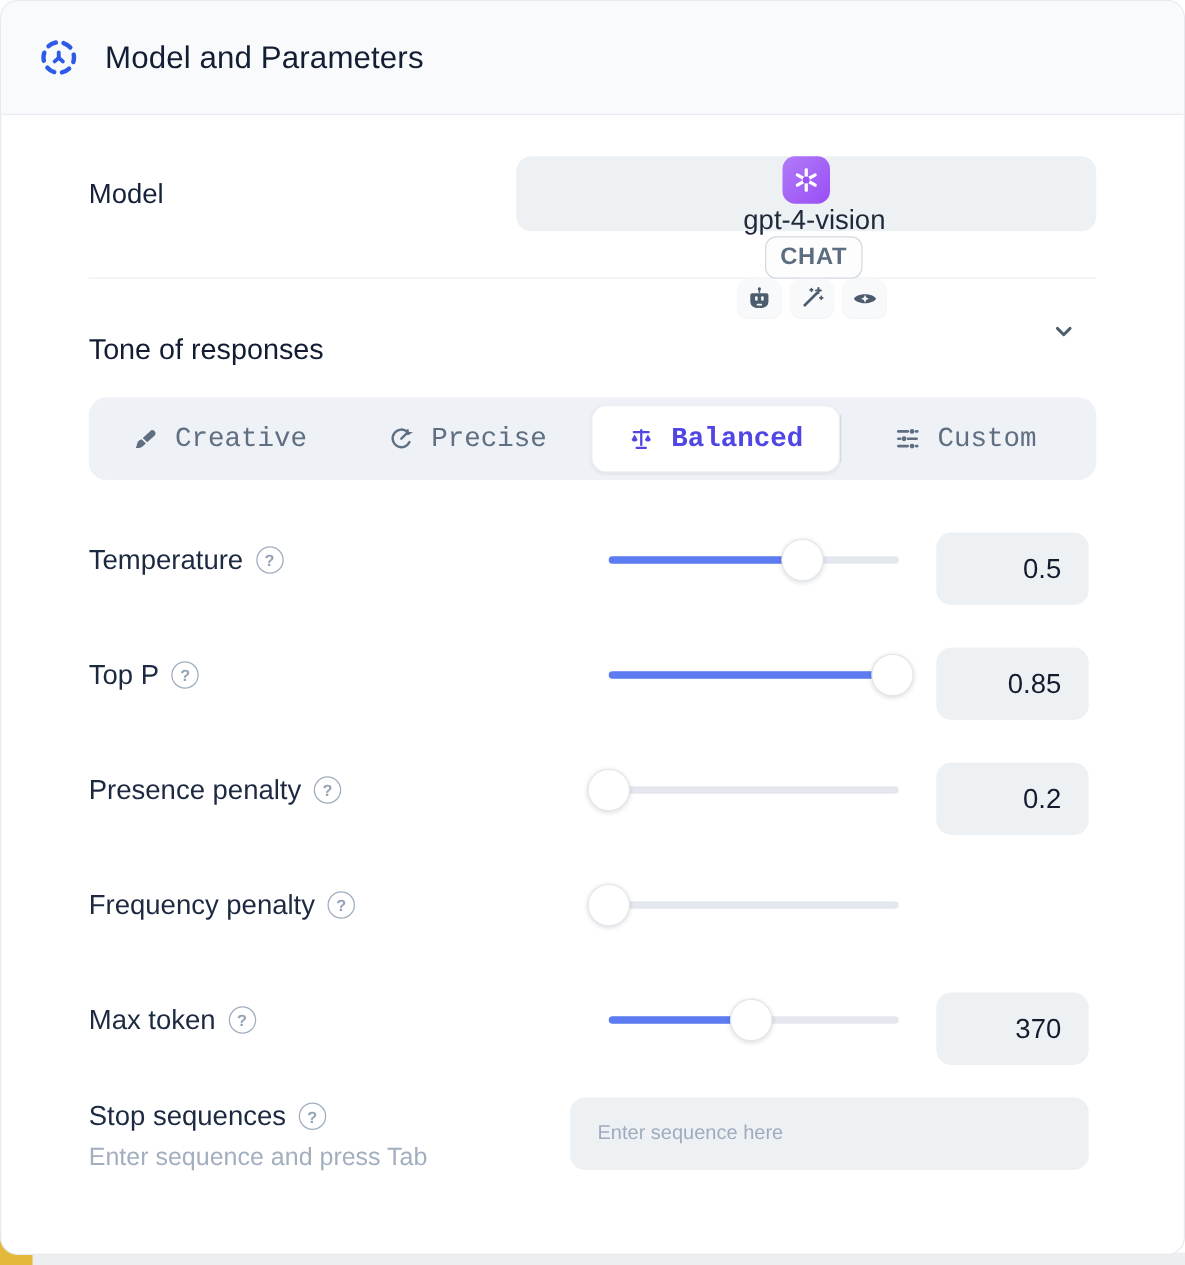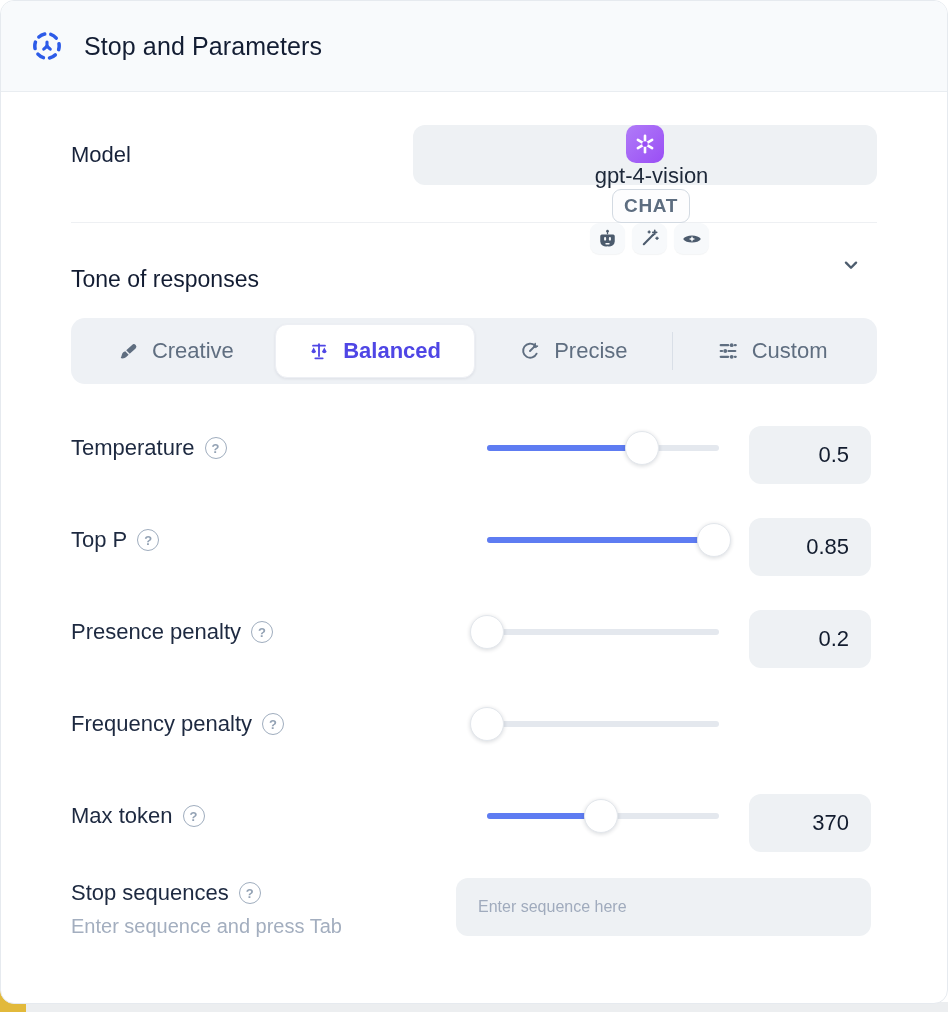--- a/index.html
+++ b/index.html
@@ -85,20 +85,21 @@
   .divider { margin-top:37px; height:1px; background:#eef0f3; }
   
   .section-heading { margin-top:43px; font-size:23px; color:#121c32; font-weight:500; }
   .tab-bar {
     margin-top:25px;
     height:66px;
     background:#eef1f5;
     border-radius:14px;
     display:flex; align-items:center;
     padding:6px;
+    font-family:Liberation Mono, monospace;
   }
   .tab {
     flex:1; height:54px;
     display:flex; align-items:center; justify-content:center;
     gap:13px;
     font-size:22px; color:#5f6e80;
     border-radius:12px;
     cursor:pointer;
     position:relative;
   }
@@ -182,21 +183,21 @@
 
   <div class="card-header">
     <span class="header-icon">
       <svg width="34" height="34" viewBox="0 0 24 24" fill="none" stroke="#2d5be8" stroke-width="2.5" stroke-linecap="round">
         <circle cx="12" cy="12" r="8.6" stroke-dasharray="4.6 4.4" stroke-dashoffset="2"></circle>
         <path d="M12 9.2v3" stroke-width="2.2"></path>
         <path d="M12 12.2l-2.3 2" stroke-width="2.2"></path>
         <path d="M12 12.2l2.3 2" stroke-width="2.2"></path>
       </svg>
     </span>
-    <div class="card-title">Stop and Parameters</div>
+    <div class="card-title">Model and Parameters</div>
   </div>
 
   <div class="content">
 
     <div class="model-row">
       <div class="field-label">Model</div>
 
       <div class="model-select">
         <span class="provider-tile">
           <svg width="26" height="26" viewBox="0 0 24 24">
@@ -257,42 +258,42 @@
       <div class="tab">
         <span class="tab-icon">
           <svg width="21" height="21" viewBox="0 0 24 24" fill="currentColor">
             <path d="M20.2 4.6a2.9 2.9 0 0 0-4.1-.1L9.4 10.7l4 4 6.7-6.1a2.9 2.9 0 0 0 .1-4z"></path>
             <path d="M8.3 11.8l3.9 3.9-2.8 2.6c-1.4 1.3-3.3 1.9-5.6 1.5-.6-.1-.8-.4-.5-.9 1-1.6.8-3 1.5-4.4.5-1.1 1.6-1.9 3.5-2.7z"></path>
           </svg>
         </span>
         <span>Creative</span>
       </div>
 
+      <div class="tab">
+        <span class="tab-icon">
+          <svg width="22" height="22" viewBox="0 0 24 24" fill="none" stroke="currentColor" stroke-width="2.1" stroke-linecap="round">
+            <path d="M19.2 14.9A7.7 7.7 0 1 1 17.4 6"></path>
+            <path d="M12 12l5.6-5.6"></path>
+            <path d="M17.8 3.6l.3 2.7 2.7.3-2.4 1.7-2.3-.3z" fill="currentColor" stroke-width="1"></path>
+          </svg>
+        </span>
+        <span>Precise</span>
+      </div>
+
       <div class="tab selected">
         <span class="tab-icon">
           <svg width="22" height="22" viewBox="0 0 24 24" fill="currentColor">
             <rect x="11" y="3.5" width="2" height="15" rx="1"></rect>
             <rect x="4.5" y="5.2" width="15" height="1.9" rx=".95"></rect>
             <rect x="7" y="19" width="10" height="2" rx="1"></rect>
             <path d="M6.2 8.2l-2.6 4.6a2.9 2.9 0 0 0 5.2 0z"></path>
             <path d="M17.8 8.2l-2.6 4.6a2.9 2.9 0 0 0 5.2 0z"></path>
           </svg>
         </span>
         <span>Balanced</span>
-      </div>
-
-      <div class="tab">
-        <span class="tab-icon">
-          <svg width="22" height="22" viewBox="0 0 24 24" fill="none" stroke="currentColor" stroke-width="2.1" stroke-linecap="round">
-            <path d="M19.2 14.9A7.7 7.7 0 1 1 17.4 6"></path>
-            <path d="M12 12l5.6-5.6"></path>
-            <path d="M17.8 3.6l.3 2.7 2.7.3-2.4 1.7-2.3-.3z" fill="currentColor" stroke-width="1"></path>
-          </svg>
-        </span>
-        <span>Precise</span>
       </div>
 
       <div class="tab-sep"></div>
 
       <div class="tab">
         <span class="tab-icon">
           <svg width="22" height="22" viewBox="0 0 24 24" fill="none" stroke="currentColor" stroke-width="2.3" stroke-linecap="round">
             <path d="M4 5.6h8.2"></path>
               <circle cx="16" cy="5.6" r="2.1" fill="currentColor" stroke="none"></circle>
               <path d="M19.5 5.6H20.5"></path>

